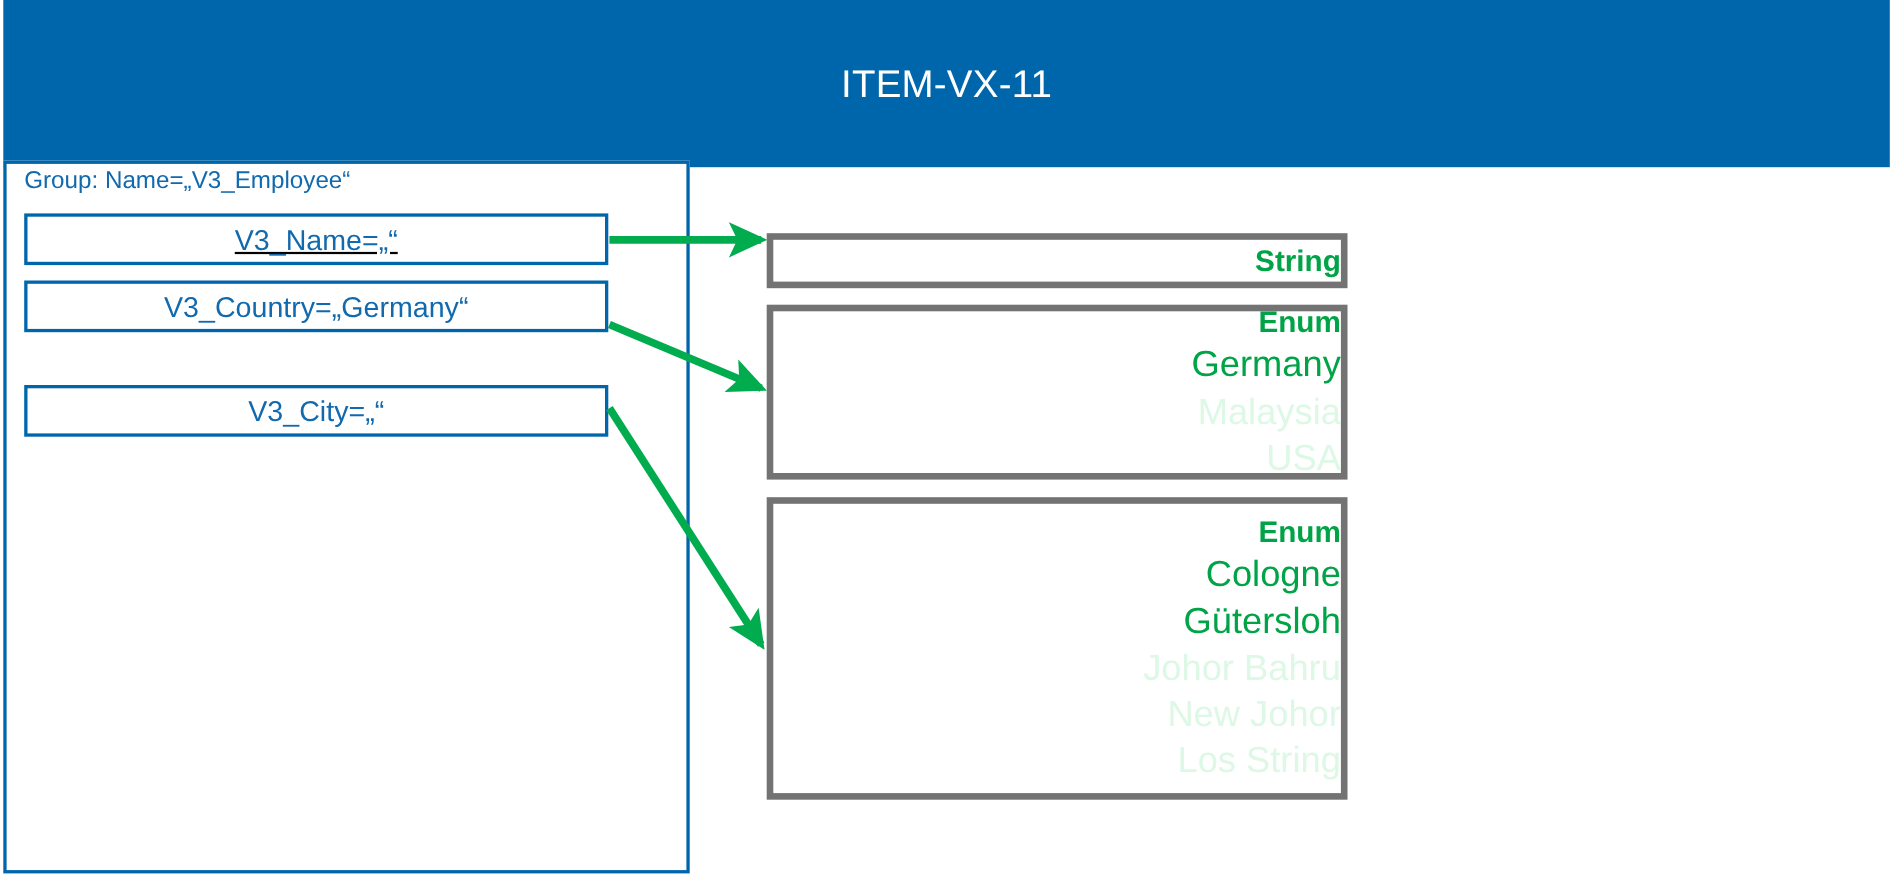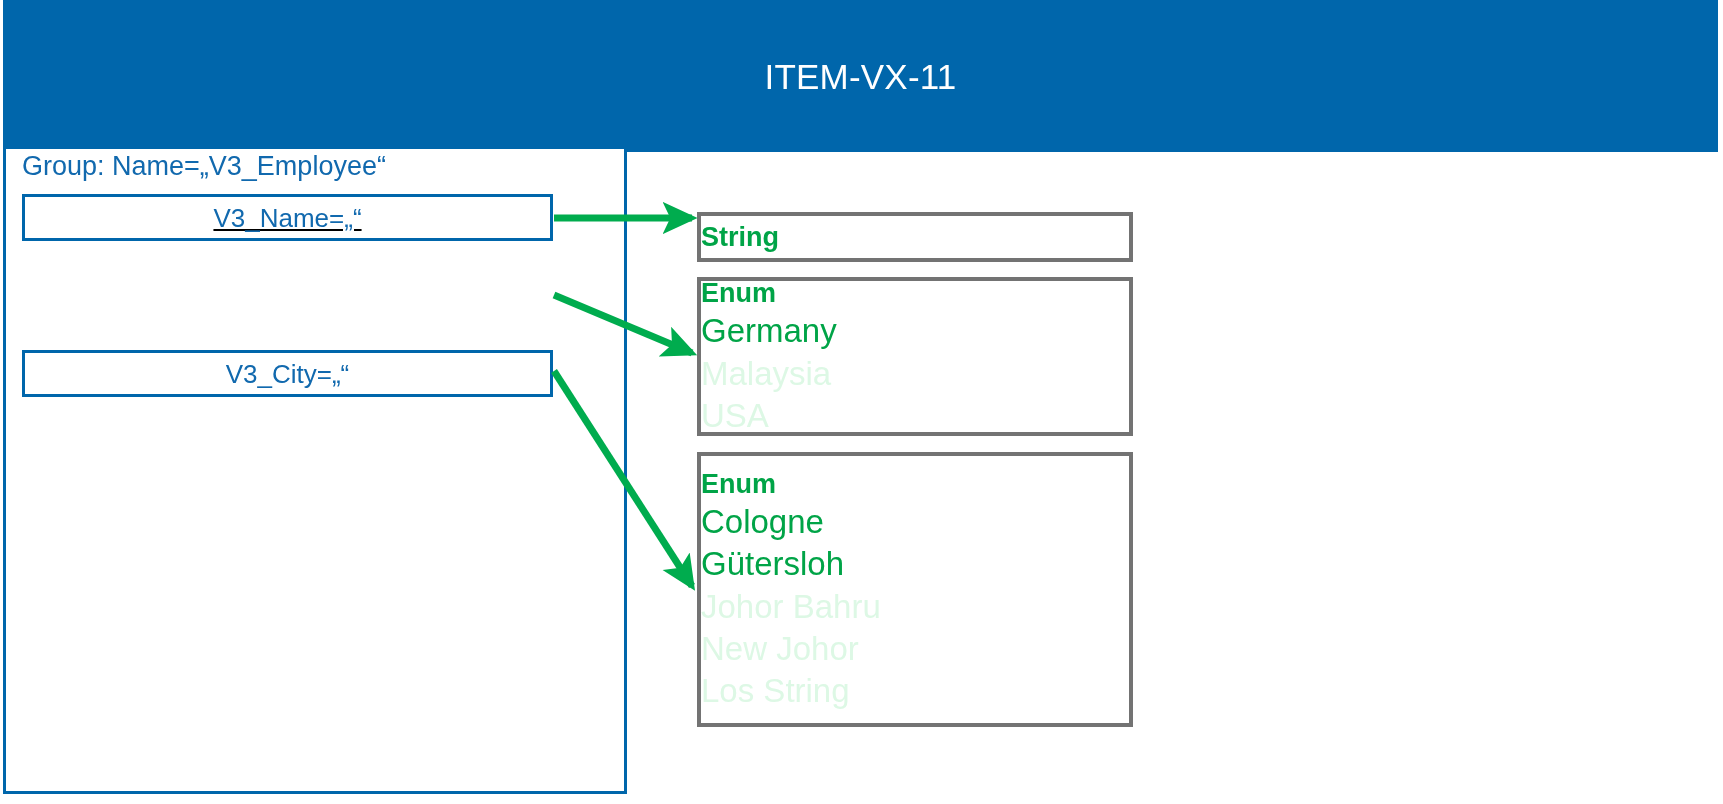--- a/index.html
+++ b/index.html
@@ -35,21 +35,21 @@
     left:3px;top:146px;
     width:624px;height:648px;
     border:3px solid #0066AB;
     background:#ffffff;
     box-sizing:border-box;
   }
   .group-label{
     position:absolute;
     left:22px;top:152px;
     color:#1169AE;
-    font-size:27px;
+    font-size:22px;
     line-height:1.1;
     white-space:nowrap;
   }
 
   .field{
     position:absolute;
     left:22px;
     width:531px;
     height:47px;
     border:3px solid #0066AB;
@@ -64,25 +64,25 @@
     white-space:nowrap;
   }
   #field-0{top:194px;text-decoration:underline;}
   #field-1{top:255px;}
   #field-2{top:318px;margin-top:32px;}
 
   
   .type-box{
     position:absolute;
     left:697px;
-    width:436px;
-    border:4px solid #737373;
+    width:528px;
+    border:6px solid #737373;
     box-sizing:border-box;
     background:#ffffff;
-    display:flex;flex-direction:column;align-items:flex-start;justify-content:center;
+    display:flex;flex-direction:column;align-items:flex-end;justify-content:center;
   }
   #type-box-0{top:212px;height:50px;}
   #type-box-1{top:277px;height:159px;}
   #type-box-2{top:452px;height:275px;}
 
   .type-title{
     color:#00A447;
     font-weight:bold;
     font-size:27px;
     line-height:1.28;
@@ -109,20 +109,23 @@
 
   <div class="banner">
     <div class="banner-title">ITEM-VX-11</div>
   </div>
 
   <div class="group-box"></div>
   <div class="group-label">Group: Name=„V3_Employee“</div>
 
   <div class="field" id="field-0">
     <span class="field-label">V3_Name=„“</span>
+  </div>
+  <div class="field" id="field-1">
+    <span class="field-label">V3_Country=„Germany“</span>
   </div>
   <div class="field" id="field-2">
     <span class="field-label">V3_City=„“</span>
   </div>
 
   <div class="type-box" id="type-box-0">
     <div class="type-title">String</div>
   </div>
 
   <div class="type-box" id="type-box-1">

